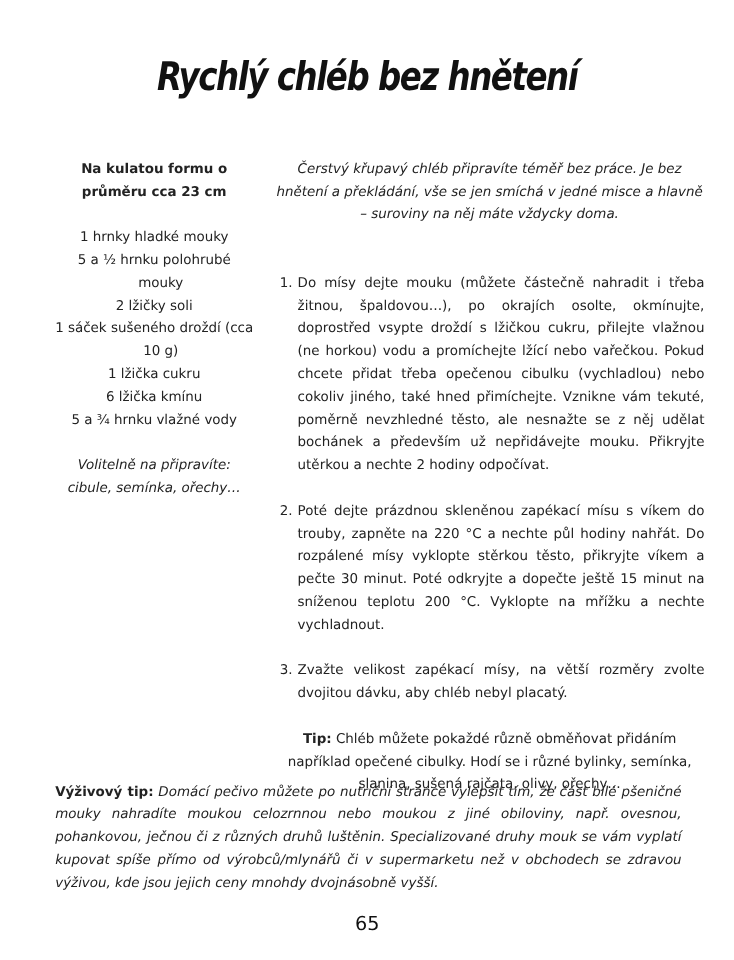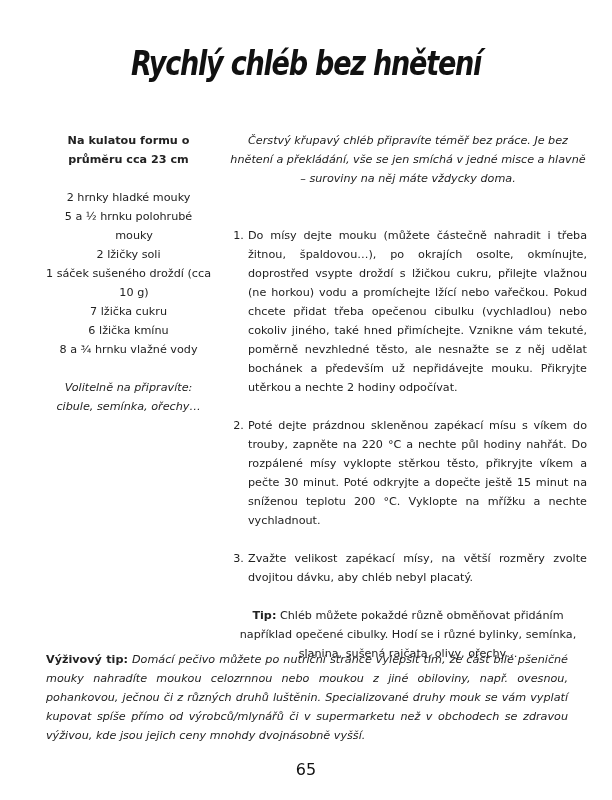--- a/index.html
+++ b/index.html
@@ -45,27 +45,27 @@
   }
 </style>
 </head>
 <body>
 
 <h1 class="title">Rychlý chléb bez hnětení</h1>
 
 <div class="left-col">
   <div class="yield">Na kulatou formu o průměru cca 23 cm</div>
   <div>
-    <div class="ing">2 hrnky hladké mouky</div>
+    <div class="ing">1 hrnky hladké mouky</div>
     <div class="ing">5 a ½ hrnku polohrubé mouky</div>
     <div class="ing">2 lžičky soli</div>
     <div class="ing">1 sáček sušeného droždí (cca 10 g)</div>
-    <div class="ing">7 lžička cukru</div>
+    <div class="ing">1 lžička cukru</div>
     <div class="ing">6 lžička kmínu</div>
-    <div class="ing">8 a ¾ hrnku vlažné vody</div>
+    <div class="ing">5 a ¾ hrnku vlažné vody</div>
   </div>
   <div class="optional">Volitelně na připravíte: cibule, semínka, ořechy…</div>
 </div>
 
 <div class="right-col">
   <p class="intro">Čerstvý křupavý chléb připravíte téměř bez práce. Je bez hnětení a překládání, vše se jen smíchá v jedné misce a hlavně – suroviny na něj máte vždycky doma.</p>
   <ol class="steps">
     <li class="step">
       <span class="step-num">1.</span>
       <span class="step-text">Do mísy dejte mouku (můžete částečně nahradit i třeba žitnou, špaldovou…), po okrajích osolte, okmínujte, doprostřed vsypte droždí s lžičkou cukru, přilejte vlažnou (ne horkou) vodu a promíchejte lžící nebo vařečkou. Pokud chcete přidat třeba opečenou cibulku (vychladlou) nebo cokoliv jiného, také hned přimíchejte. Vznikne vám tekuté, poměrně nevzhledné těsto, ale nesnažte se z něj udělat bochánek a především už nepřidávejte mouku. Přikryjte utěrkou a nechte 2 hodiny odpočívat.</span>

